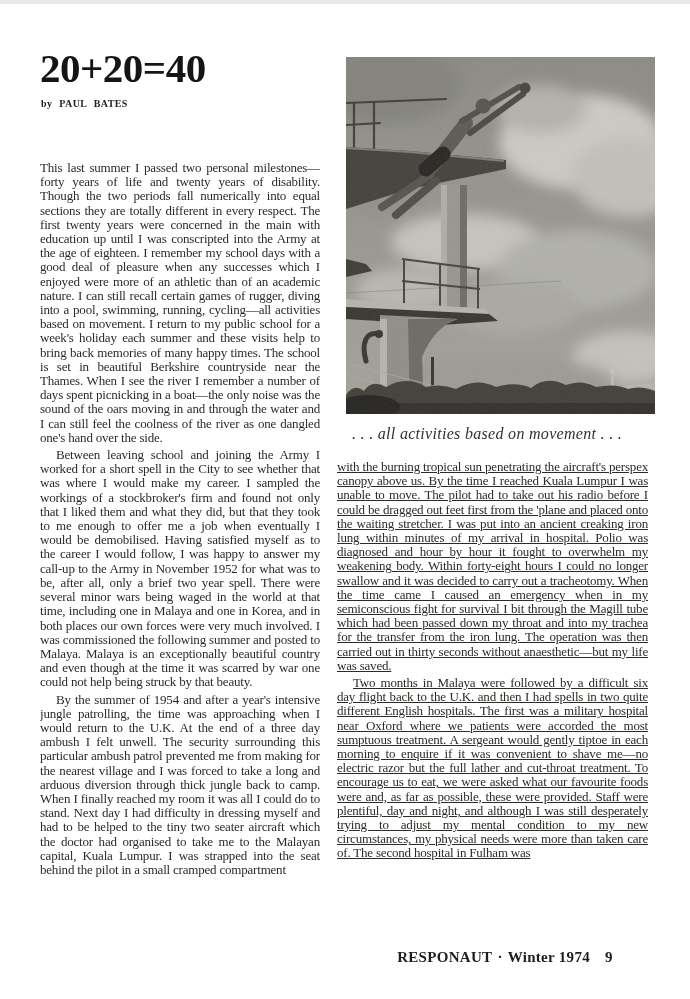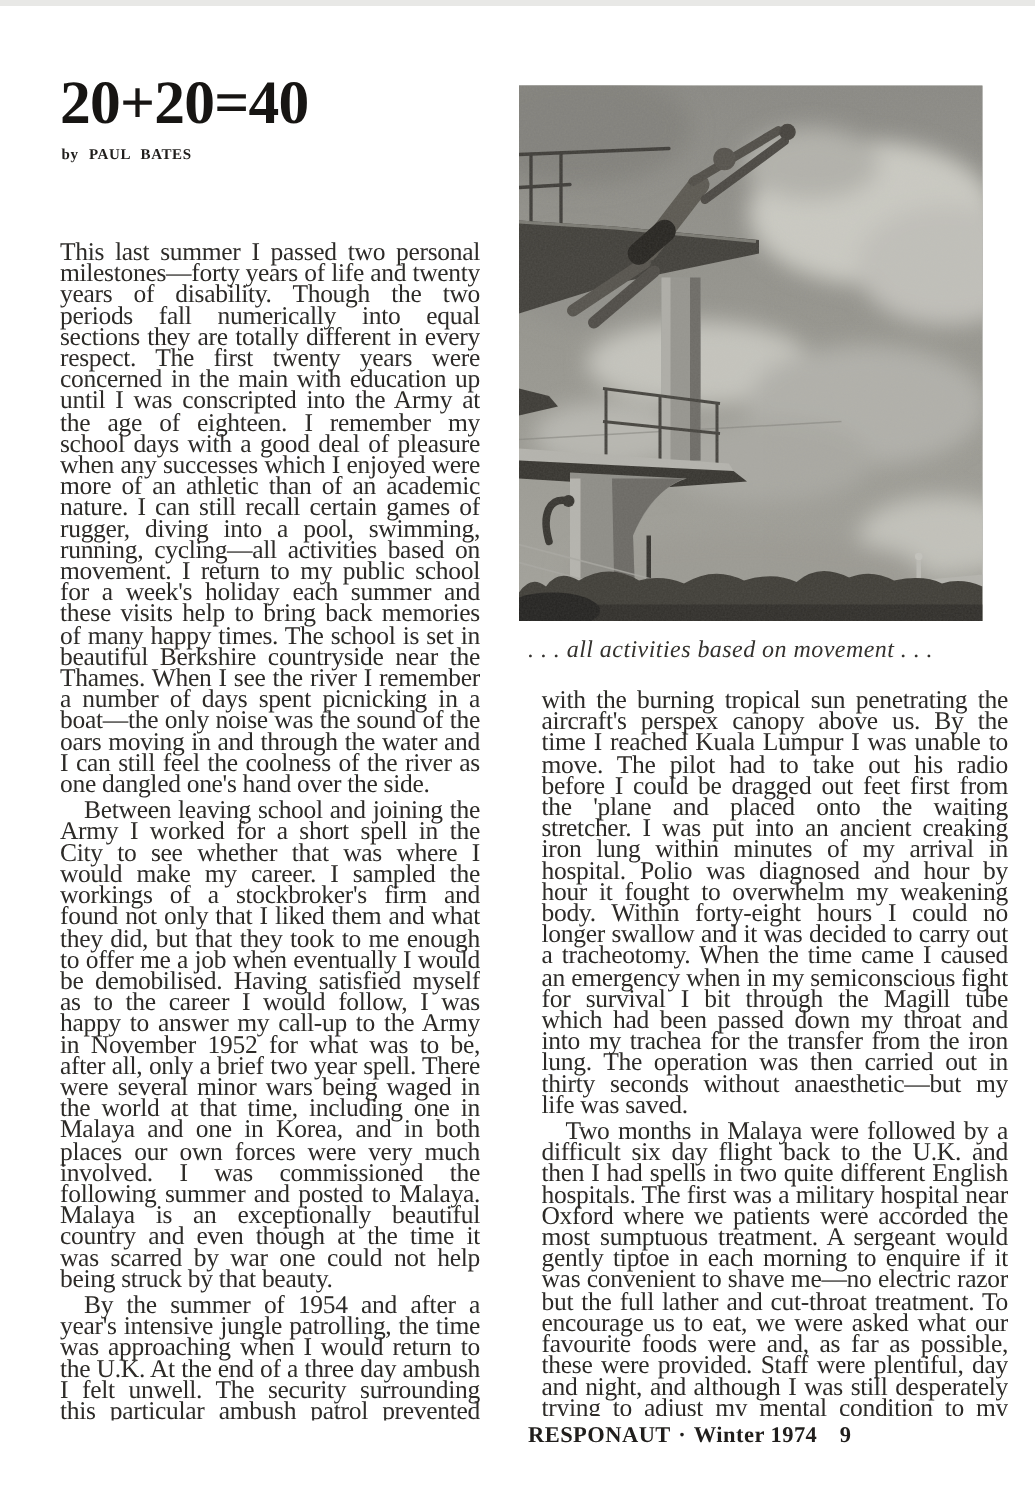--- a/index.html
+++ b/index.html
@@ -18,40 +18,40 @@
     font-size:41px;font-weight:bold;letter-spacing:-0.5px;
     color:#171513;line-height:1;
   }
   .byline{
     position:absolute;left:41px;top:94px;
     font-size:10px;font-weight:bold;letter-spacing:0.4px;word-spacing:4px;
     color:#201e1c;
   }
   .col{
     position:absolute;
-    font-size:17px;line-height:14.2px;
+    font-size:13px;line-height:14.2px;
     letter-spacing:-0.2px;
     text-align:justify;
   }
   .col p{margin:0;padding:0;}
   .col p + p{margin-top:3px;text-indent:16px;}
   .col-left{left:40px;top:157px;width:280px;height:786px;overflow:hidden;}
-  .col-right{left:361px;top:456px;width:311px;height:484px;overflow:hidden;}
+  .col-right{left:337px;top:456px;width:311px;height:484px;overflow:hidden;text-decoration:underline;}
   figure.photo{
     position:absolute;left:346px;top:53px;width:309px;height:357px;
     margin:0;padding:0;background:#94938d;
   }
   .caption{
     position:absolute;left:352px;top:421px;width:300px;
     font-style:italic;font-size:16px;letter-spacing:0.3px;
     color:#34322e;
   }
   .pagefoot{
     position:absolute;left:352px;top:945px;width:306px;
-    text-align:left;font-weight:bold;font-size:15px;color:#201e1c;
+    text-align:center;font-weight:bold;font-size:15px;color:#201e1c;
     letter-spacing:0.3px;
   }
   .pagefoot .sep{margin:0 5px;}
   .pagefoot .pagenum{margin-left:15px;}
 </style>
 </head>
 <body>
 
 <div class="page">
 

